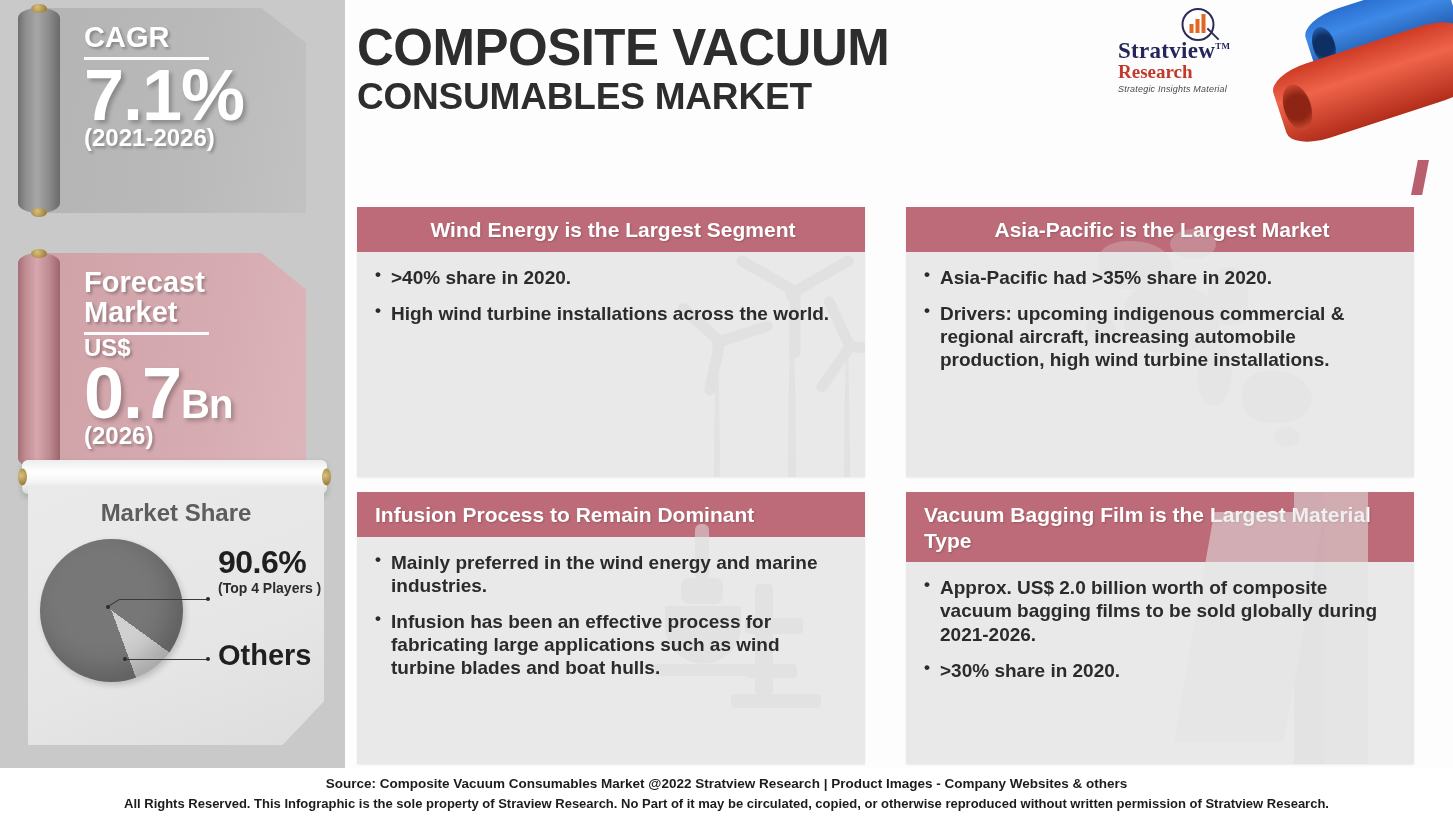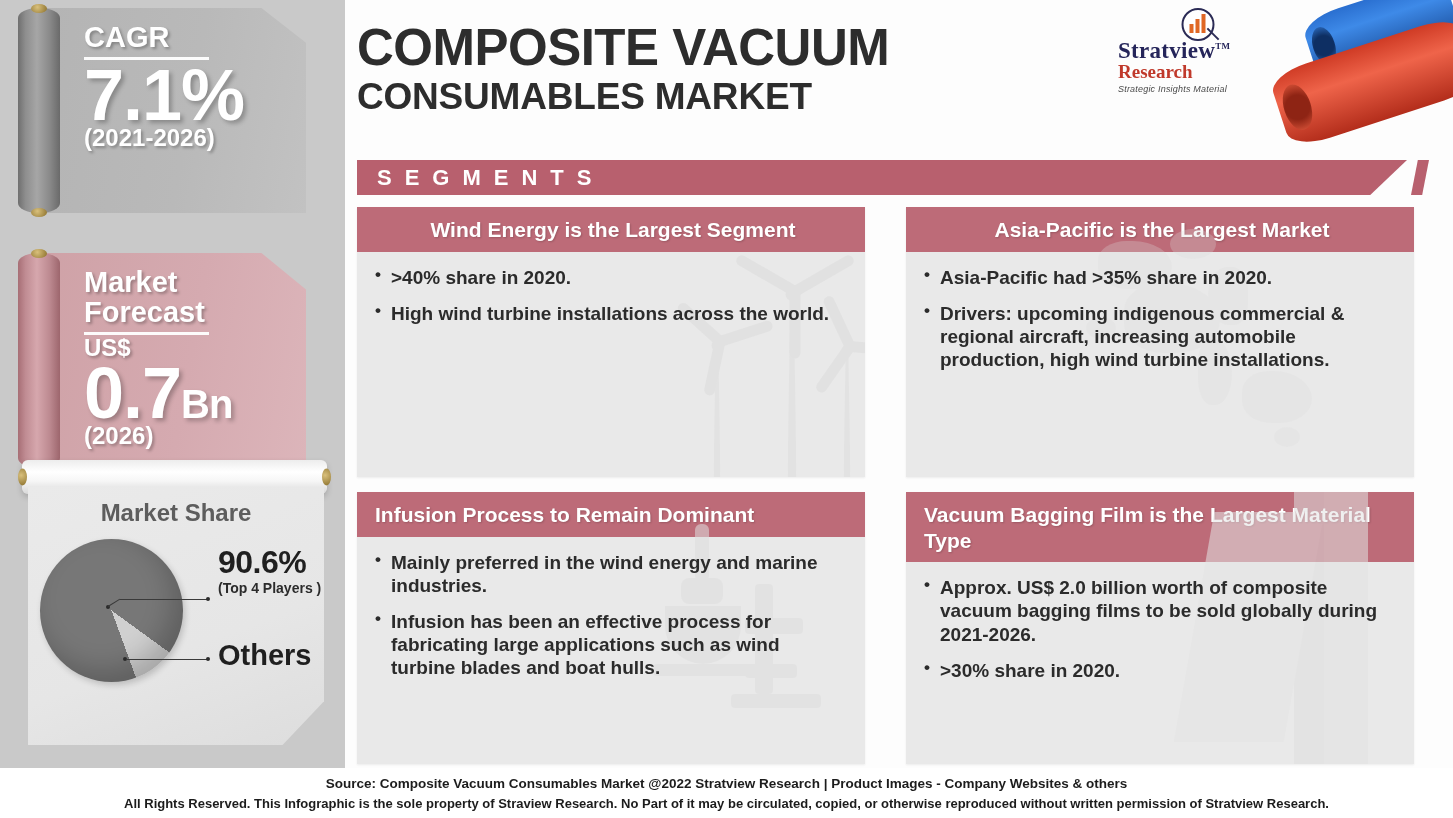--- a/index.html
+++ b/index.html
@@ -271,22 +271,22 @@
     </div>
   </div>
 
   <div id="forecast-block" class="roll-block">
     <div class="roll-sheet"></div>
     <div class="roll-cyl">
       <span class="cap top"></span>
       <span class="cap bot"></span>
     </div>
     <div class="roll-text">
+      <div class="rt-label">Forecast</div>
       <div class="rt-label">Market</div>
-      <div class="rt-label">Forecast</div>
       <div class="rt-rule"></div>
       <div class="rt-usd">US$</div>
       <div class="rt-big"><span>0.7</span><span class="unit">Bn</span></div>
       <div class="rt-years">(2026)</div>
     </div>
   </div>
 
   <div id="hroll">
     <span class="hcap l"></span>
     <span class="hcap r"></span>
@@ -337,23 +337,20 @@
 
   <div id="rolls">
     <div class="proll" id="roll-blue">
         <span class="hole"></span>
       </div>
     <div class="proll" id="roll-red">
         <span class="hole"></span>
       </div>
   </div>
 
-  <div id="segments-bar">
-    <div id="segments-label">SEGMENTS</div>
-  </div>
   <div id="segments-tick"></div>
 
   <div class="card" id="card-1">
     <div class="art">
       <div class="turbine" style="left:300px; bottom:0; width:120px; height:170px;">
         <div class="mast" style="height:130px;"></div>
         <div class="hub" style="bottom:126px;"></div>
         <div class="blade" style="bottom:130px; transform:rotate(-18deg);"></div>
         <div class="blade" style="bottom:130px; transform:rotate(102deg);"></div>
         <div class="blade" style="bottom:130px; transform:rotate(222deg);"></div>

